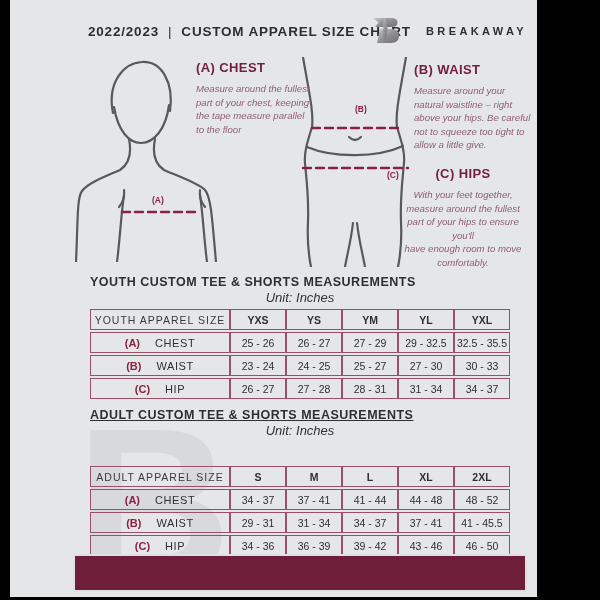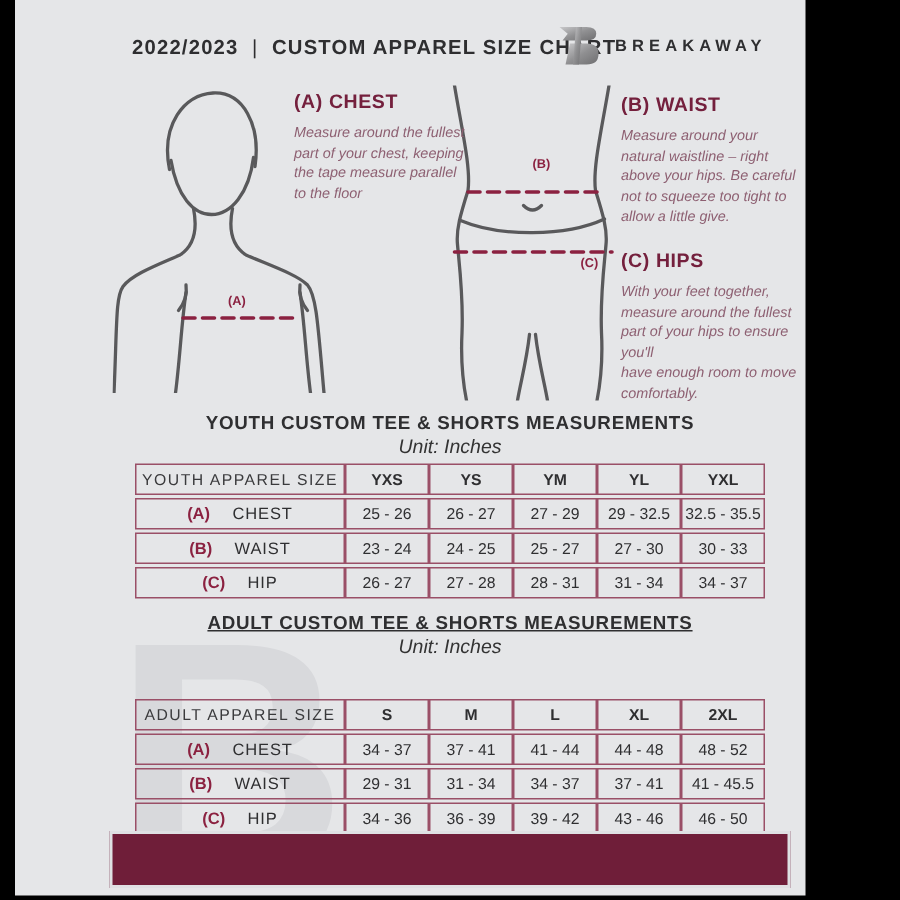--- a/index.html
+++ b/index.html
@@ -8,36 +8,36 @@
     font-family:"Liberation Sans", sans-serif;
     position:relative; overflow:hidden;
   }
   .canvas { position:absolute; left:0; top:0; width:600px; height:600px; background:#000; overflow:hidden; }
   .page { position:absolute; left:10px; top:0; width:527px; height:597px; background:#e5e6e8; }
 
   
   .header-title { position:absolute; left:78px; top:24px; font-size:13.5px; font-weight:bold;
                   letter-spacing:0.8px; color:#2e2e30; white-space:nowrap; }
   .header-title .divider { margin:0 9px; color:#2e2e30; font-weight:normal; }
-  .brand { position:absolute; left:361px; top:16px; display:flex; align-items:center; }
+  .brand { position:absolute; left:361px; top:16px; display:flex; align-items:center;gap:16px; }
   .brand-name { font-size:11px; font-weight:bold; letter-spacing:3.4px; color:#2e2e30; margin-left:9px; }
 
   
   .fig { position:absolute; }
   .fig path { fill:none; stroke:#59595b; stroke-width:2.2; stroke-linecap:round; }
   .fig path.dash { stroke:#8b2140; stroke-dasharray:8 5; stroke-width:2.4; }
   .fig-label { position:absolute; font-size:8.5px; font-weight:bold; color:#8b2140; z-index:2; }
 
   
   .guide-block { position:absolute; }
   .guide-h { font-size:13px; font-weight:bold; color:#74203d; letter-spacing:0.4px; }
   .guide-p { margin-top:7px; font-size:9.6px; font-style:italic; color:#8d5f71; line-height:1.42; white-space:pre-line; }
 
   
-  .section-title { position:absolute; left:80px; width:420px; text-align:center; font-size:12.5px;
+  .section-title { position:absolute; left:80px; width:420px; text-align:left; font-size:12.5px;
                    font-weight:bold; color:#2f2f31; letter-spacing:0.5px; z-index:1; }
   .section-unit  { position:absolute; left:80px; width:420px; text-align:center; font-size:13px;
                    font-style:italic; color:#333; z-index:1; }
 
   
   table.size-table { position:absolute; left:80px; width:420px; border-collapse:separate;
                      border-spacing:0 2px; table-layout:fixed; z-index:1; }
   table.size-table td { border:1px solid #9a4f67; height:19px; text-align:center; font-size:10.5px;
                         color:#2f2f31; padding:0; background:transparent; }
   td.c-label { text-align:left; padding-left:14px; }
@@ -106,21 +106,21 @@
     <span class="fig-label" style="left:377px; top:170px;">(C)</span>
 
     <div class="guide-block" style="left:186px; top:60px; width:118px;">
       <div class="guide-h">(A) CHEST</div>
       <div class="guide-p">Measure around the fullest part of your chest, keeping the tape measure parallel to the floor</div>
     </div>
     <div class="guide-block" style="left:404px; top:62px; width:118px;">
       <div class="guide-h">(B) WAIST</div>
       <div class="guide-p">Measure around your natural waistline – right above your hips. Be careful not to squeeze too tight to allow a little give.</div>
     </div>
-    <div class="guide-block" style="left:404px; top:166px; width:124px;">
+    <div class="guide-block" style="left:391px; top:166px; width:124px;text-align:center;">
       <div class="guide-h">(C) HIPS</div>
       <div class="guide-p">With your feet together, measure around the fullest part of your hips to ensure you'll
 have enough room to move comfortably.</div>
     </div>
 
     <div class="section-title" style="top:275px;">YOUTH CUSTOM TEE &amp; SHORTS MEASUREMENTS</div>
     <div class="section-unit" style="top:290px;">Unit: Inches</div>
     <table class="size-table" style="top:307px;">
       <colgroup>
         <col style="width:140px">

